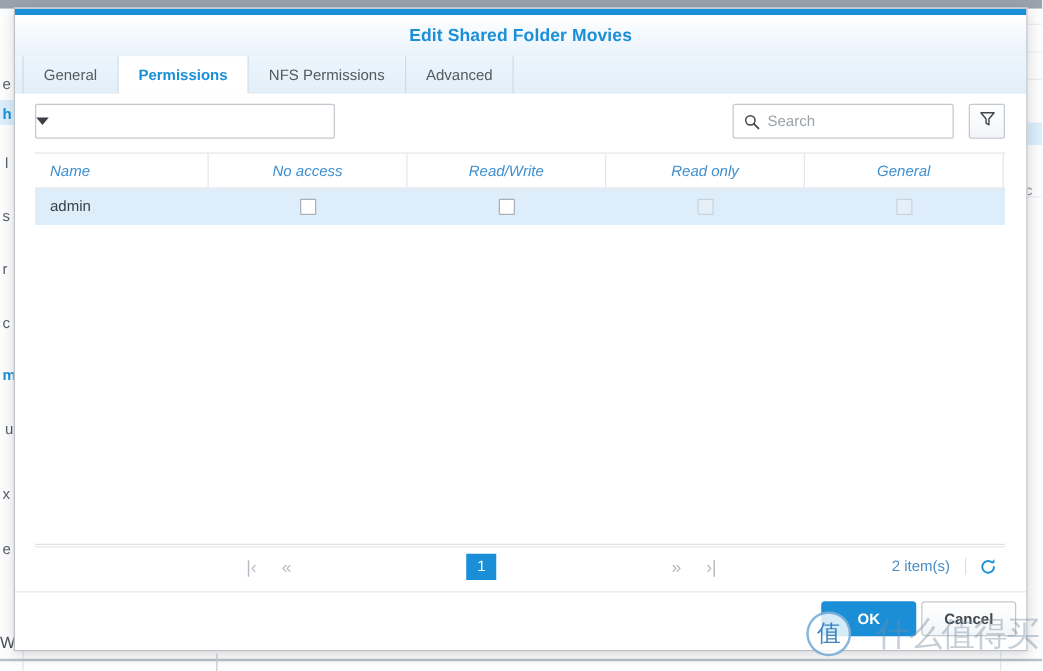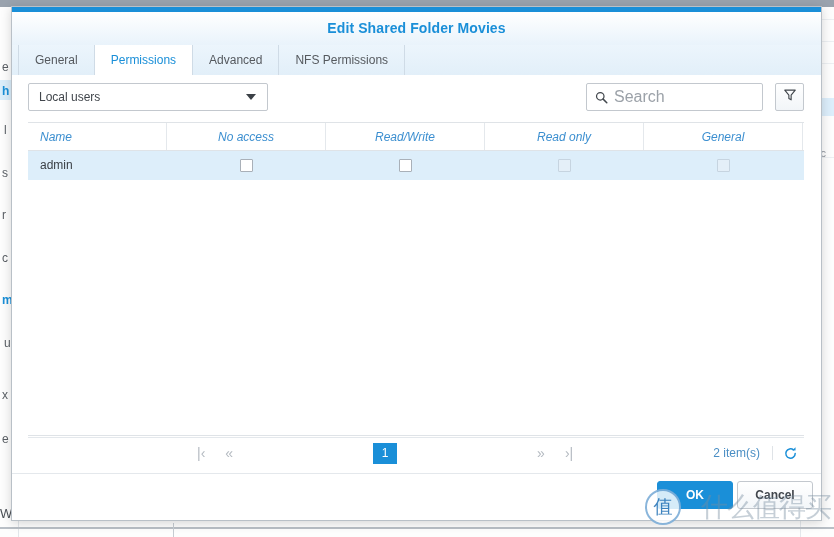--- a/index.html
+++ b/index.html
@@ -153,21 +153,21 @@
     padding: 0 16px;
     font-size: 12px;
     color: #55595e;
     cursor: pointer;
     border-right: 1px solid #cfdbe6;
     white-space: nowrap;
   }
   .tab:first-child { border-left: 1px solid #cfdbe6; margin-left: 6px; }
   .tab.active {
     color: #1a8fd8;
-    font-weight: normal;
+    font-weight: bold;
     background: #ffffff;
   }
   .tab-caret {
     position: absolute;
     left: 50%;
     bottom: -6px;
     margin-left: -6px;
     width: 0; height: 0;
     border-left: 6px solid transparent;
     border-right: 6px solid transparent;
@@ -227,21 +227,21 @@
   .search-icon {
     margin-left: 8px;
     margin-right: 6px;
     display: flex;
     align-items: center;
   }
   .search-input {
     border: none;
     outline: none;
     background: transparent;
-    font-size: 16px;
+    font-size: 12px;
     font-family: "Liberation Sans", sans-serif;
     color: #41464c;
     width: 130px;
     padding: 0;
   }
   .search-input::placeholder { color: #9ba1a8; }
   .filter-btn {
     position: absolute;
     right: 17px; top: 0;
     width: 29px; height: 28px;
@@ -485,33 +485,32 @@
 
     <div class="tabbar">
       <div class="tab">
         <span>General</span>
       </div>
       <div class="tab active">
         <span>Permissions</span>
         <span class="tab-caret"></span>
       </div>
       <div class="tab">
+        <span>NFS Permissions</span>
+      </div>
+      <div class="tab">
         <span>Advanced</span>
       </div>
-      <div class="tab">
-        <span>NFS Permissions</span>
-      </div>
     </div>
 
     <div class="dialog-body">
 
       <div class="toolbar">
 
         <div class="select-box">
-          <span class="select-label">Local users</span>
           <span class="select-arrow"></span>
         </div>
 
         <div class="search-box">
           <span class="search-icon">
             <svg width="13" height="13" viewBox="0 0 16 16">
               <circle cx="6.5" cy="6.5" r="4.6" fill="none" stroke="#41464c" stroke-width="1.5"></circle>
               <line x1="10" y1="10" x2="14.5" y2="14.5" stroke="#41464c" stroke-width="1.8" stroke-linecap="round"></line>
             </svg>
           </span>

